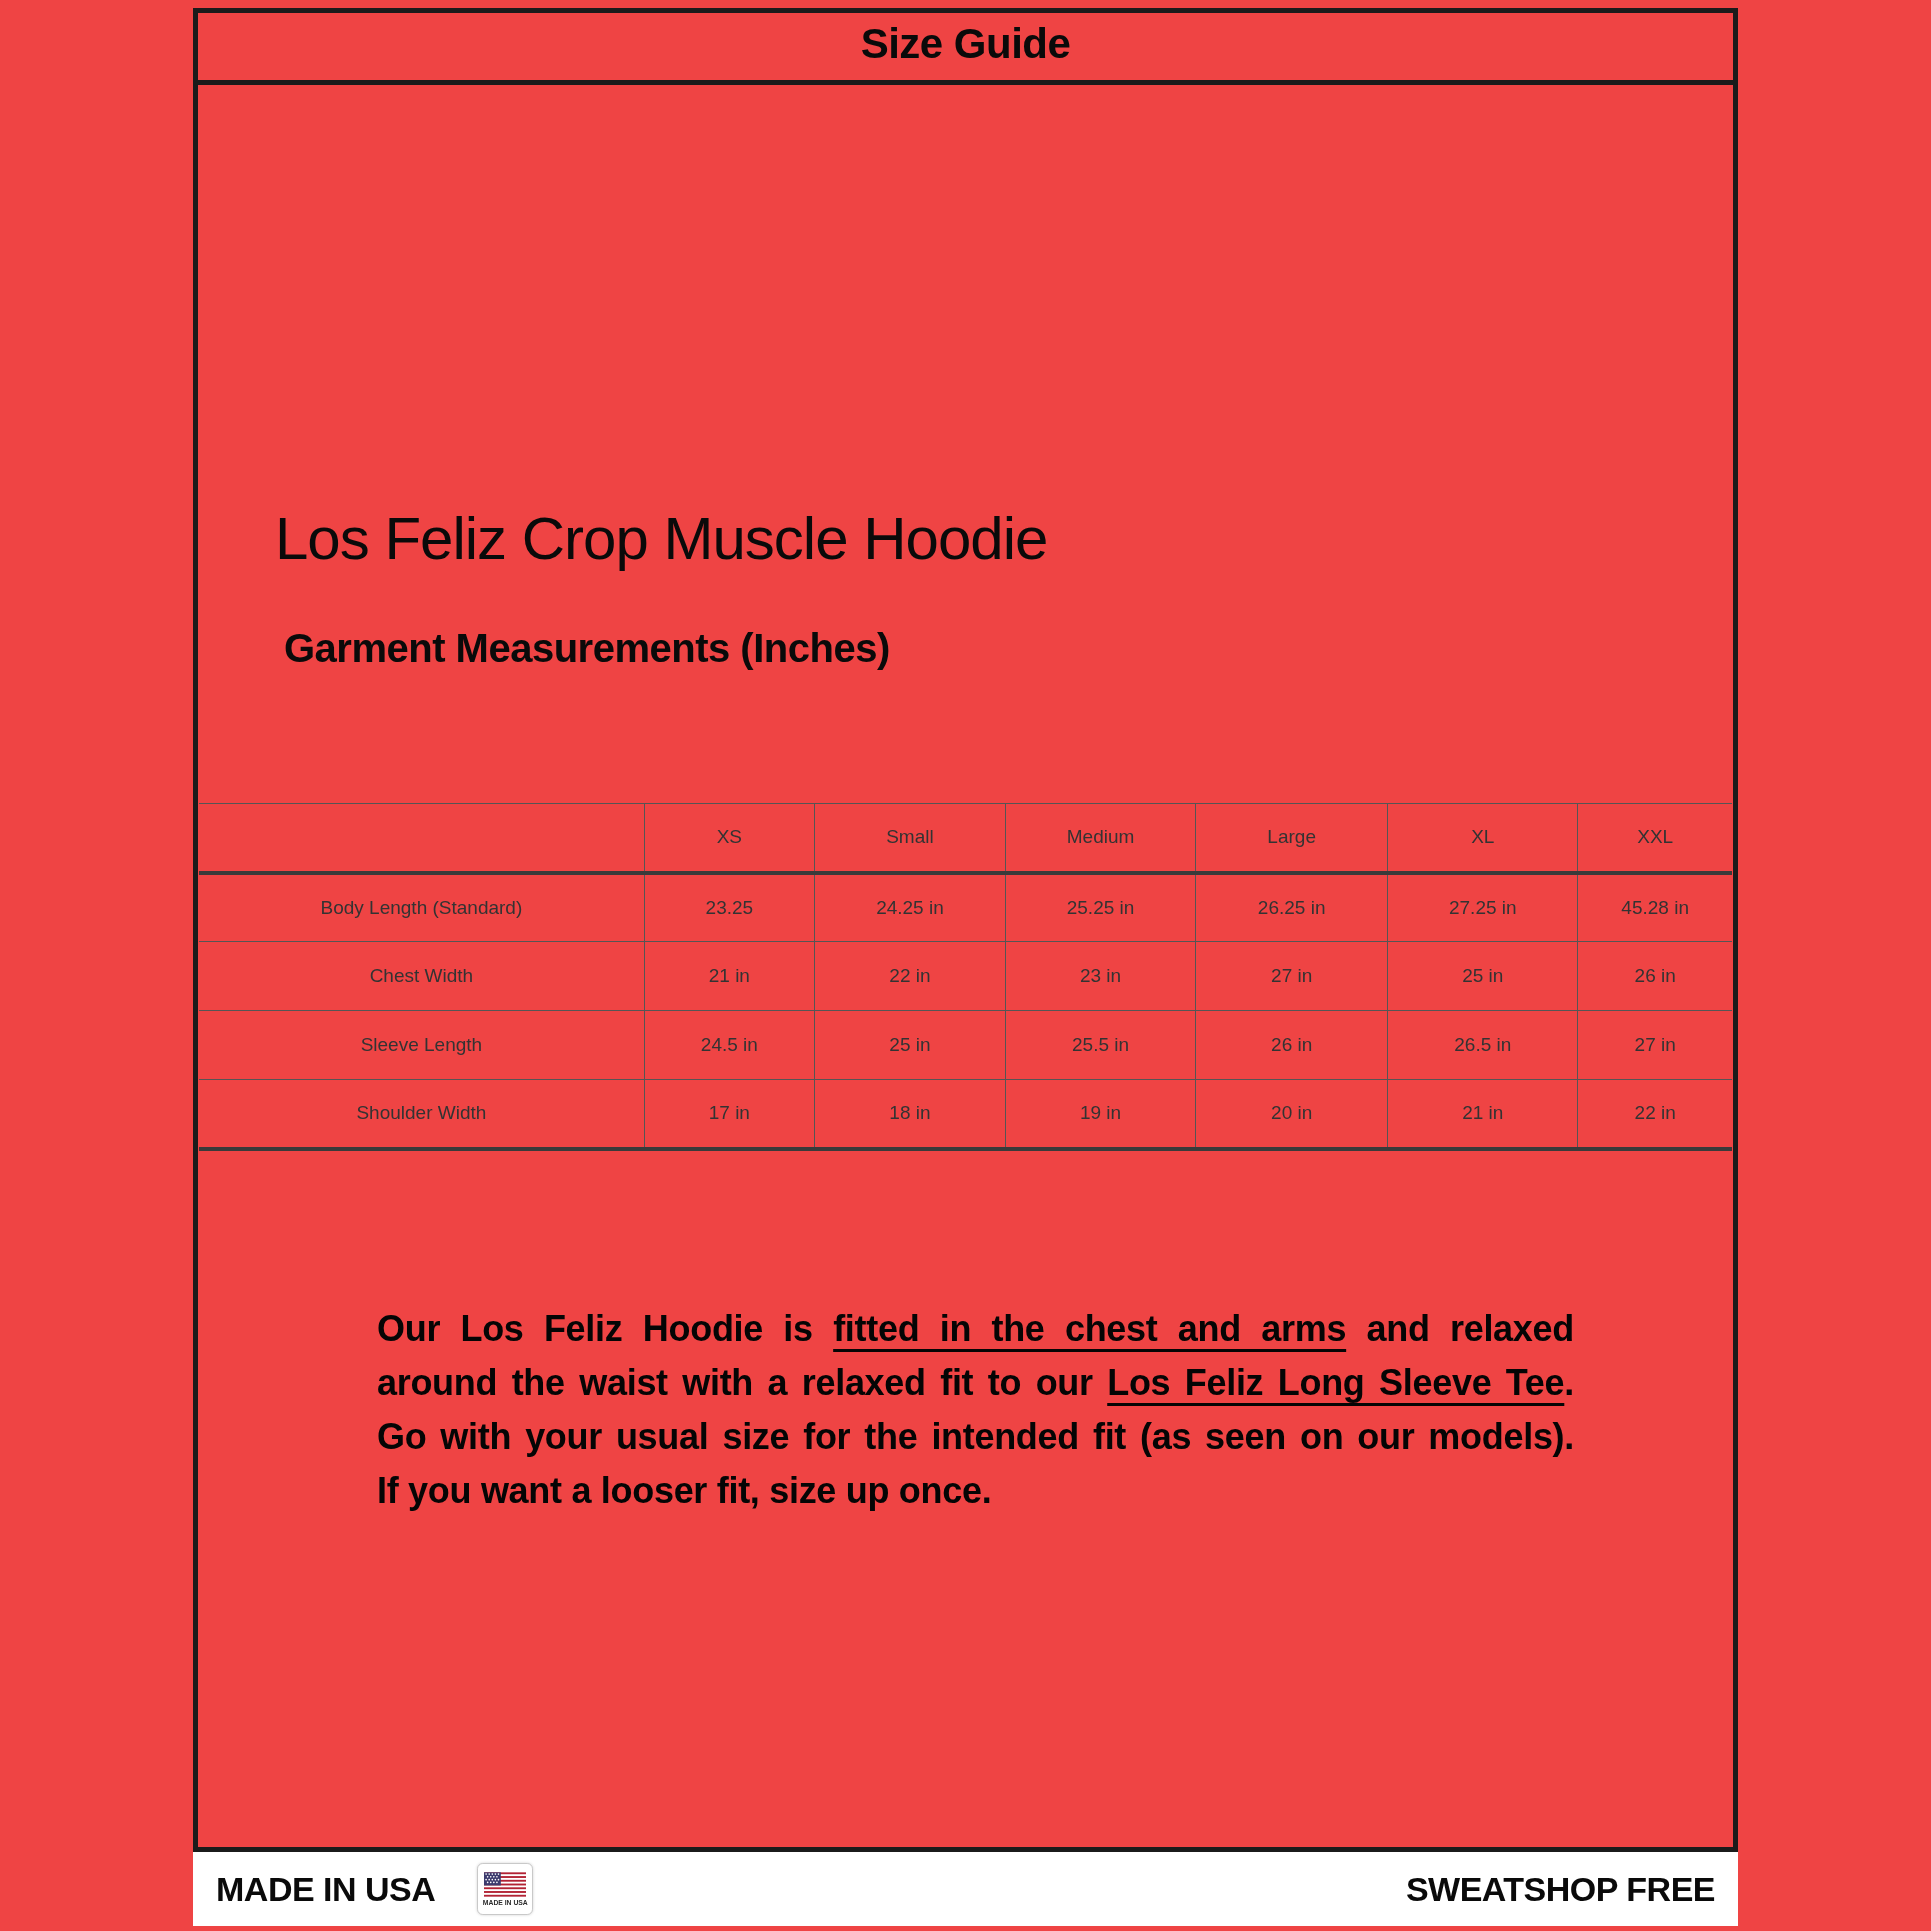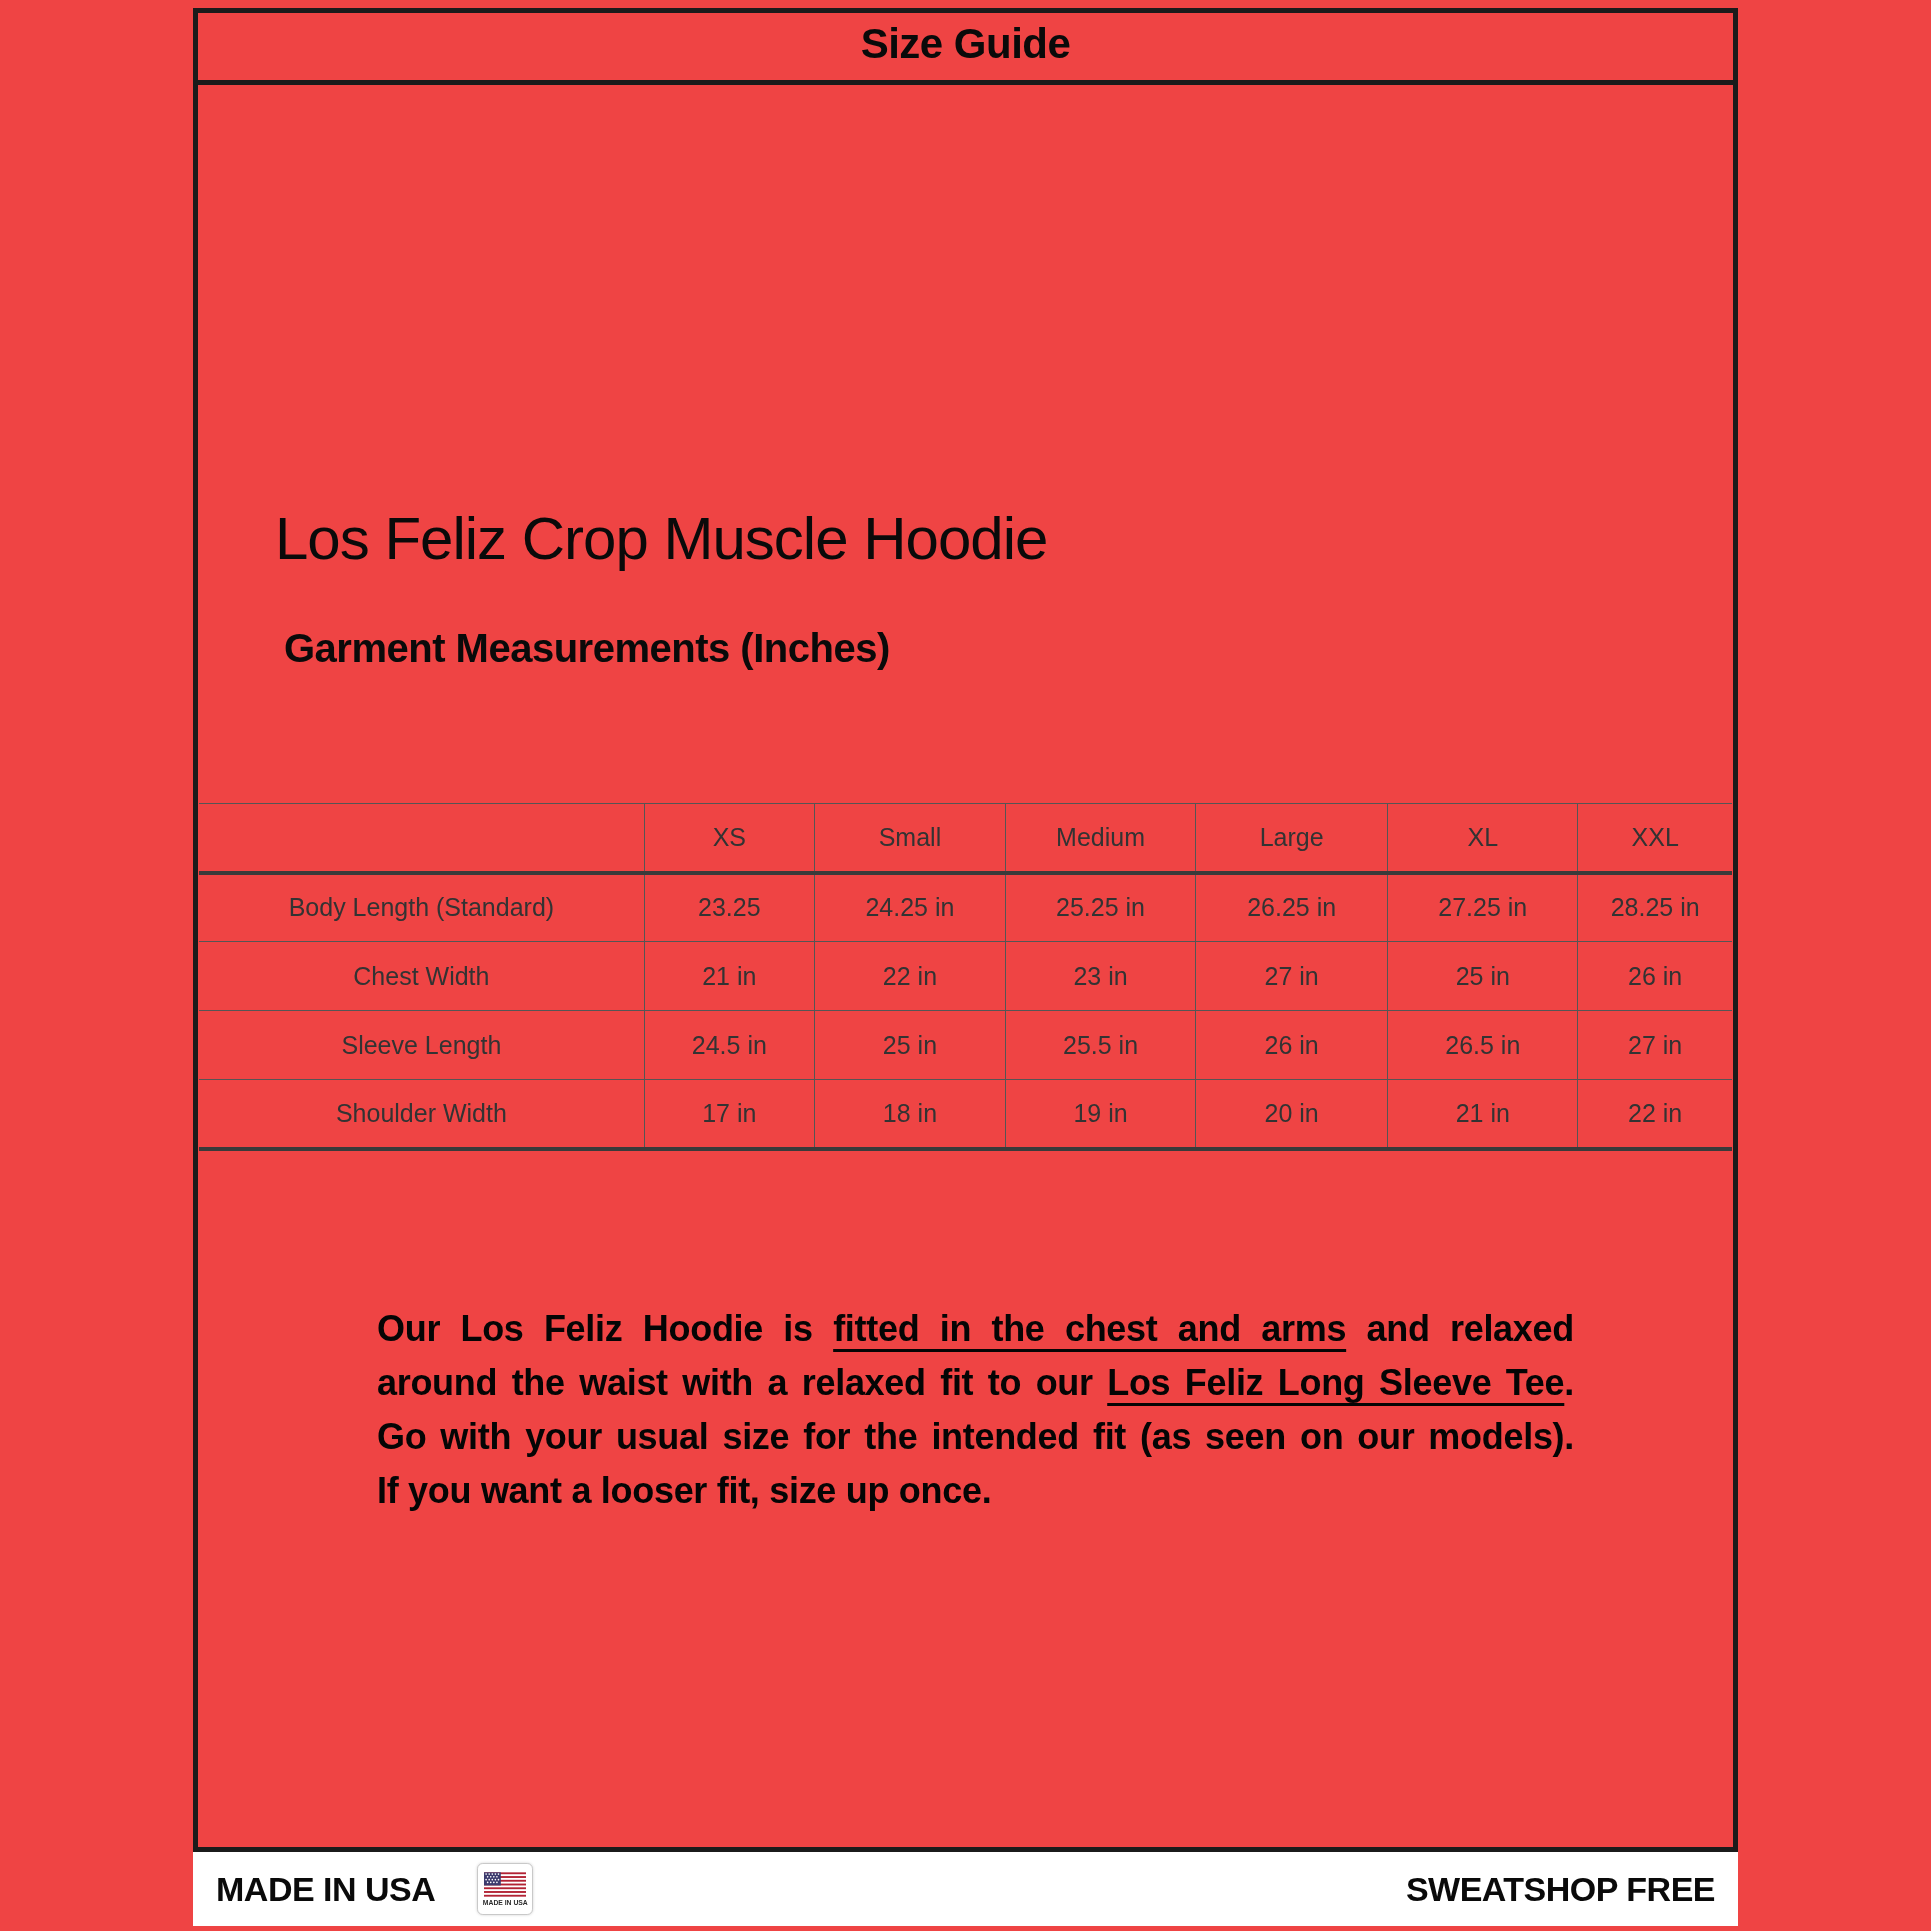--- a/index.html
+++ b/index.html
@@ -24,21 +24,21 @@
     font-size: 60px; font-weight: 400; letter-spacing: -1px; white-space: nowrap;
   }
   .product-subtitle {
     position: absolute; left: 284px; top: 626px;
     font-size: 40px; font-weight: 600; letter-spacing: -0.5px; white-space: nowrap;
   }
 
   table.size-table {
     position: absolute; left: 199px; top: 803px; width: 1533px;
     border-collapse: collapse; table-layout: fixed;
-    font-size: 25px; color: #333333;
+    font-size: 19px; color: #333333;
   }
   .size-table th, .size-table td {
     border: 1.9px solid #555555; height: 69px; padding: 0 5.8px;
     text-align: center; vertical-align: middle; font-weight: 400;
     overflow: hidden; white-space: nowrap;
   }
   .size-table tr > *:first-child { border-left: none; }
   .size-table tr > *:last-child { border-right: none; }
   .size-table thead th { border-top-width: 1.9px; border-bottom-width: 4.8px; border-bottom-color: #3a3a3a; }
   .size-table tbody tr:last-child td { border-bottom-width: 4.8px; border-bottom-color: #3a3a3a; }
@@ -108,21 +108,21 @@
       </tr>
     </thead>
     <tbody>
       <tr>
         <td>Body Length (Standard)</td>
         <td>23.25</td>
         <td>24.25 in</td>
         <td>25.25 in</td>
         <td>26.25 in</td>
         <td>27.25 in</td>
-        <td>28.25 in</td>
+        <td>45.28 in</td>
       </tr>
       <tr>
         <td>Chest Width</td>
         <td>21 in</td>
         <td>22 in</td>
         <td>23 in</td>
         <td>27 in</td>
         <td>25 in</td>
         <td>26 in</td>
       </tr>

